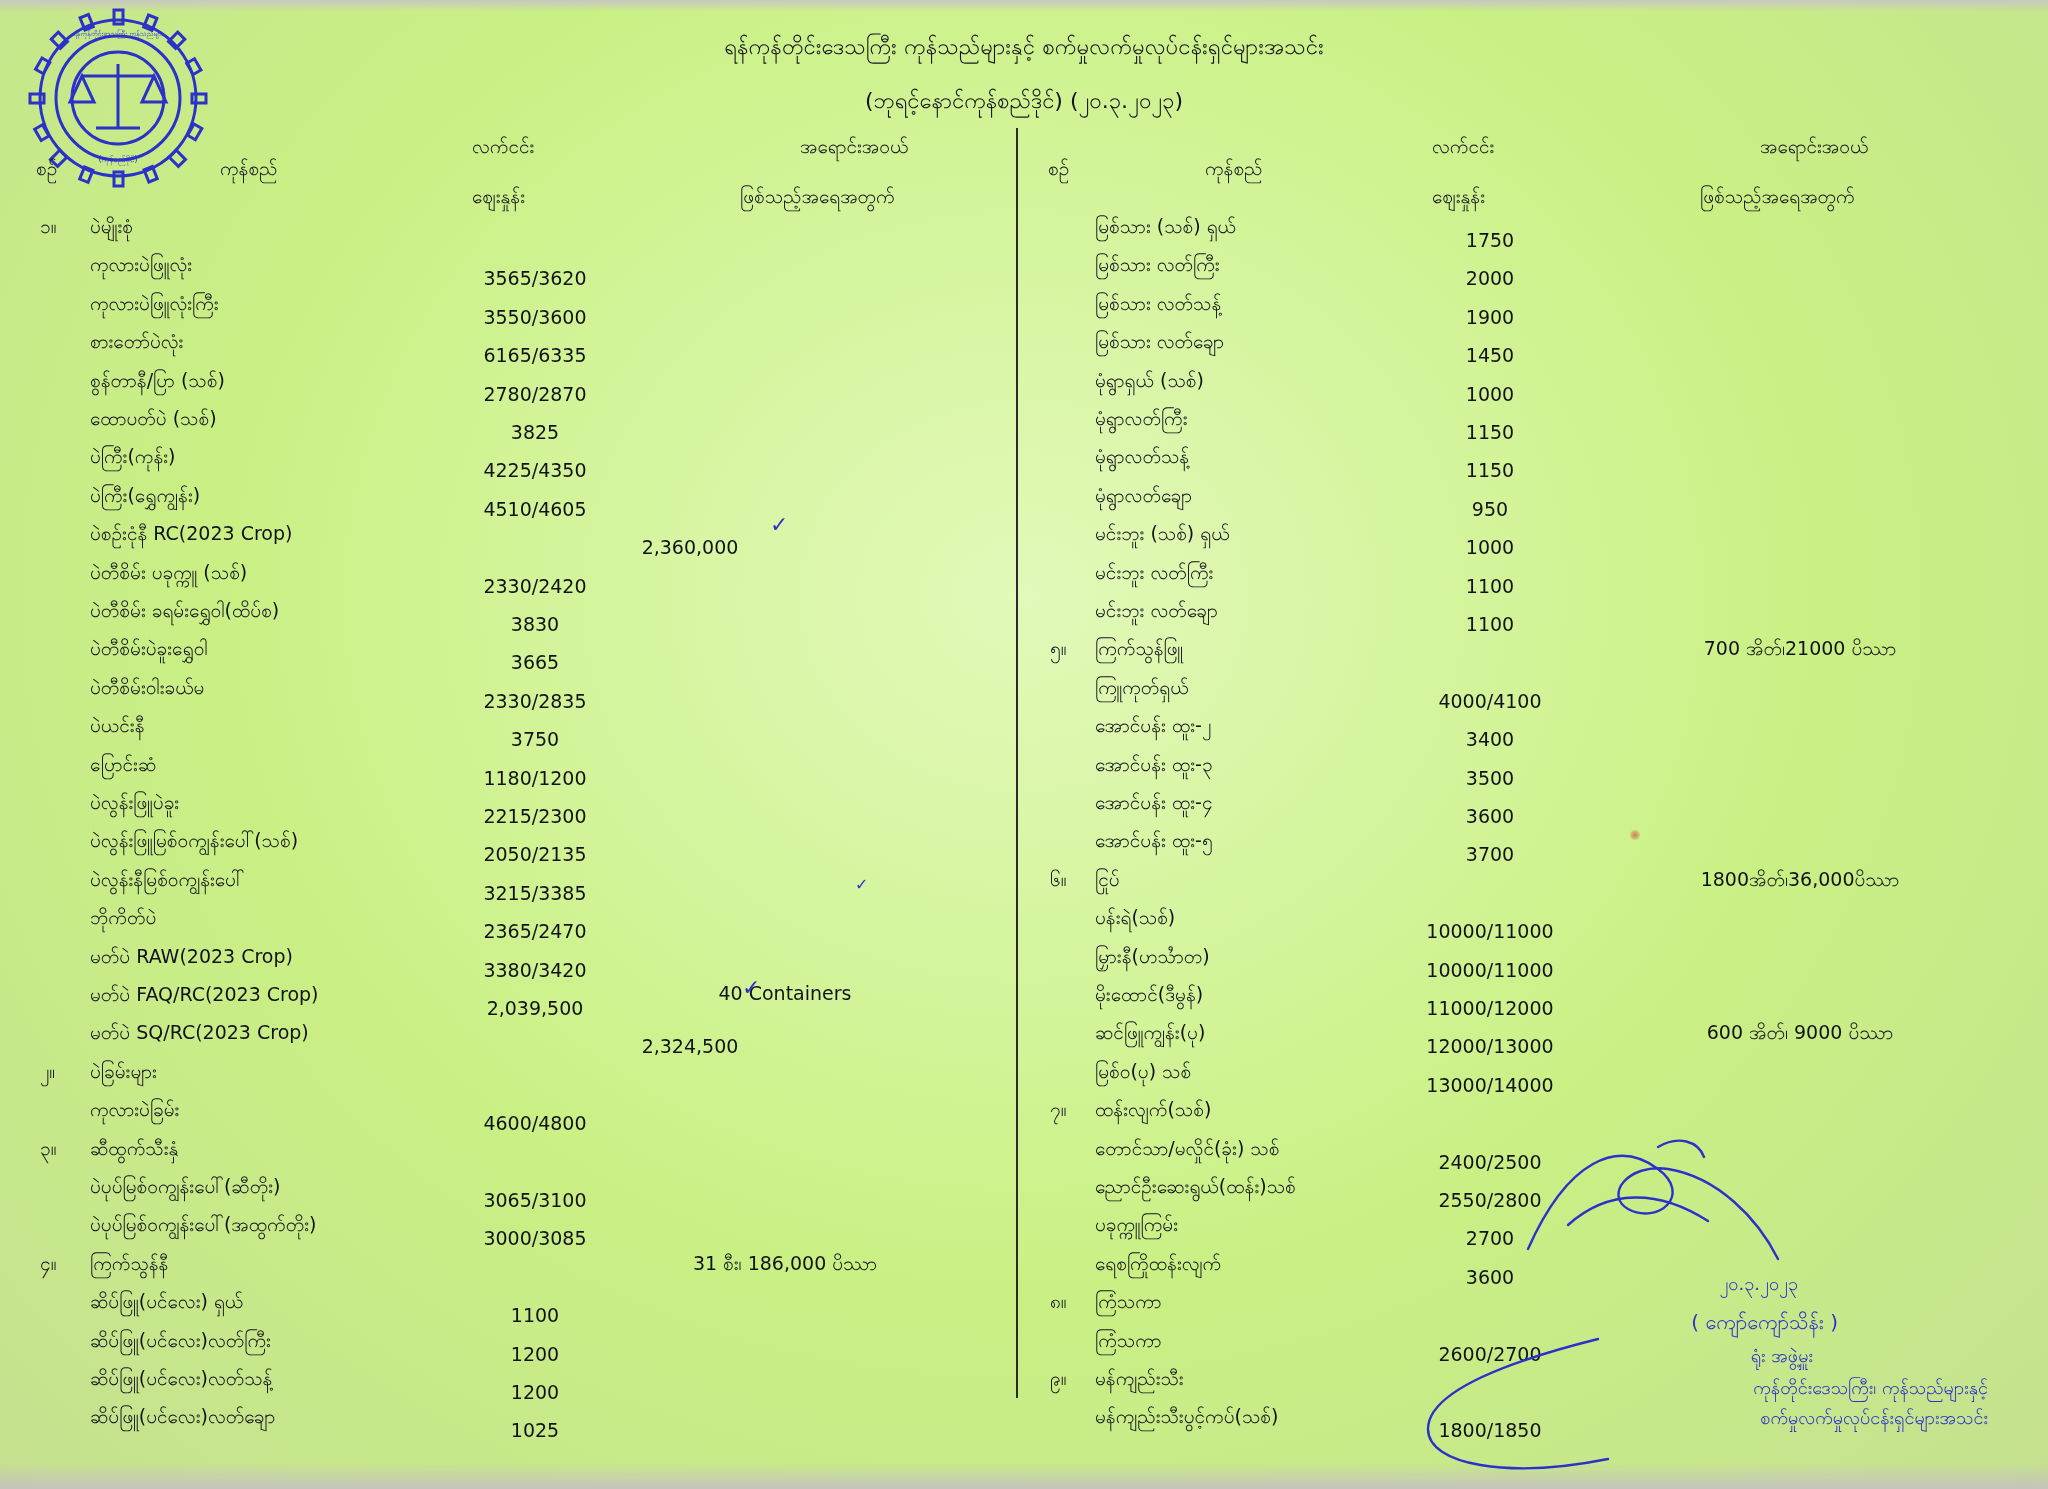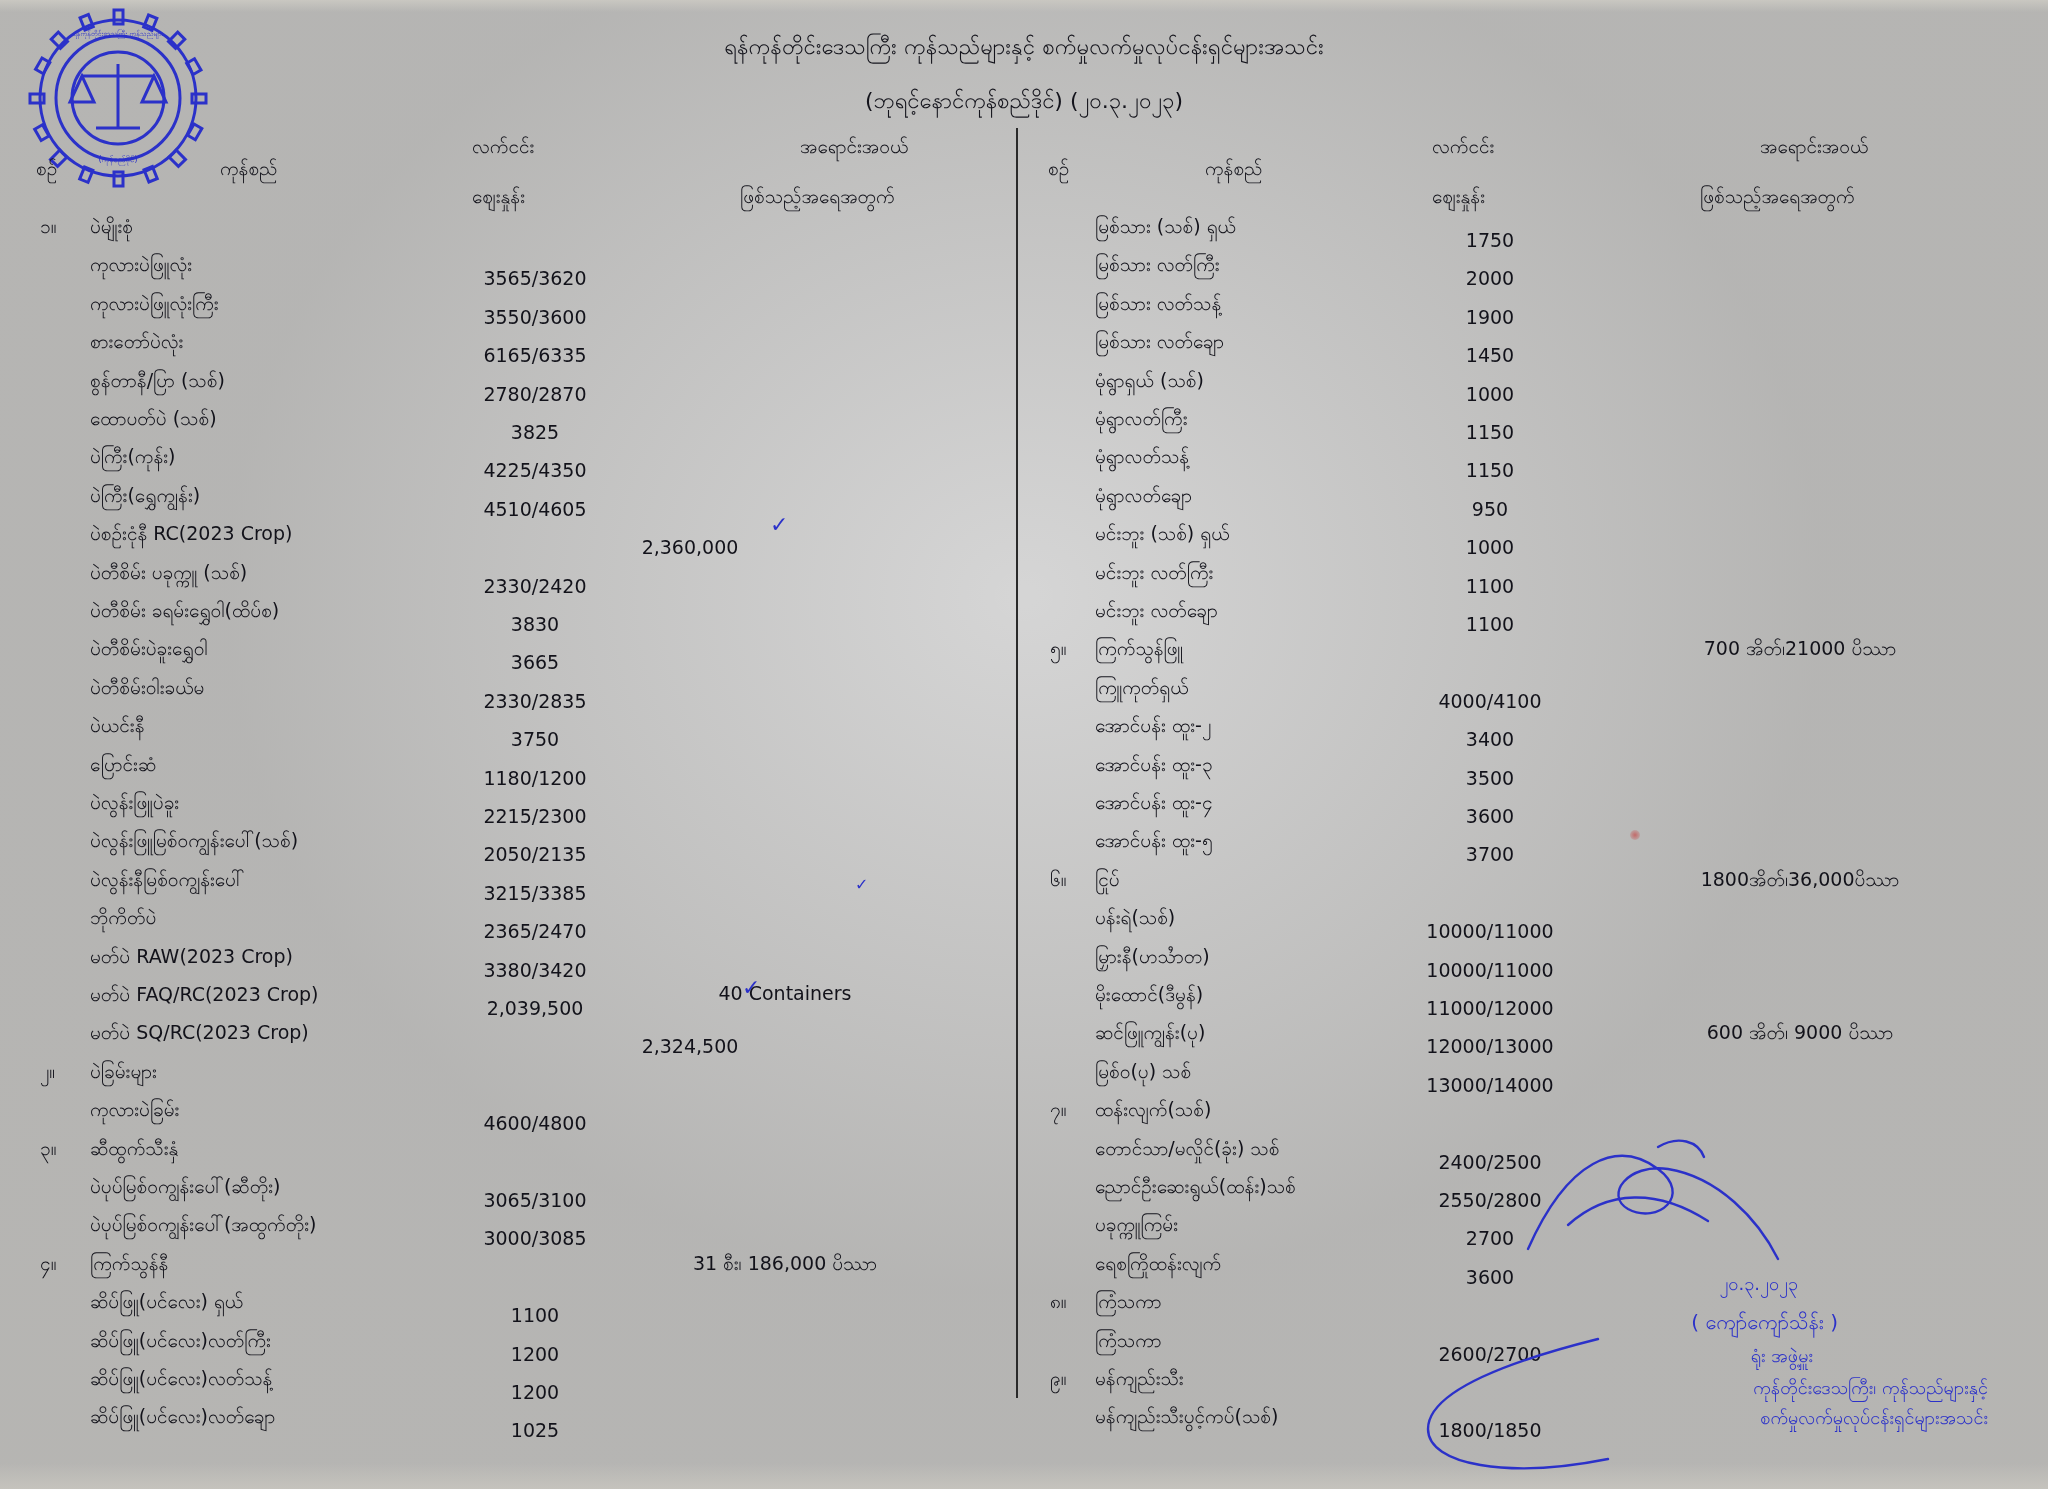--- a/index.html
+++ b/index.html
@@ -4,21 +4,21 @@
 <style>
   html, body {
     margin: 0;
     padding: 0;
     background: #b9b9b7;
   }
   .page {
     position: relative;
     width: 2048px;
     height: 1489px;
-    background: #a3a3a3;
+    background: #bef264;
     overflow: hidden;
     font-family: "DejaVu Sans", "Liberation Sans", sans-serif;
     color: #111;
   }
   
   .paper-shade {
     position: absolute;
     inset: 0;
     background:
       radial-gradient(ellipse at 50% 40%, rgba(255,255,255,0.55) 0%, rgba(236,234,228,0.25) 55%, rgba(205,203,197,0.45) 100%);

